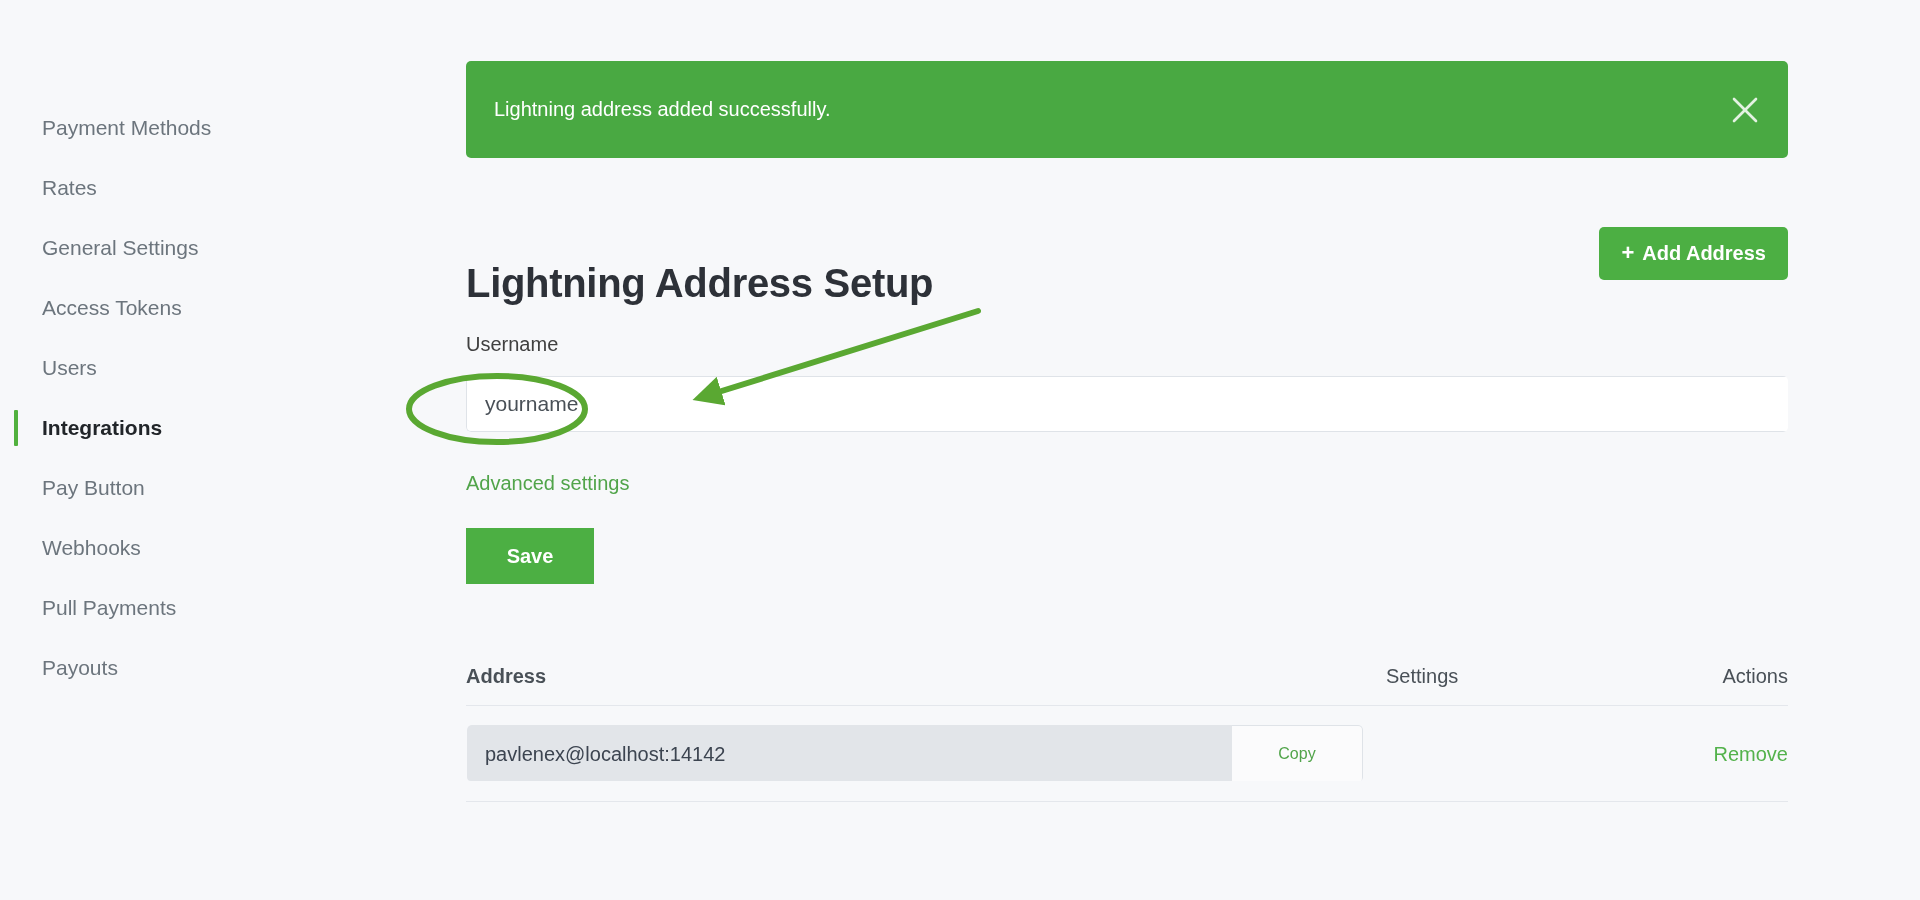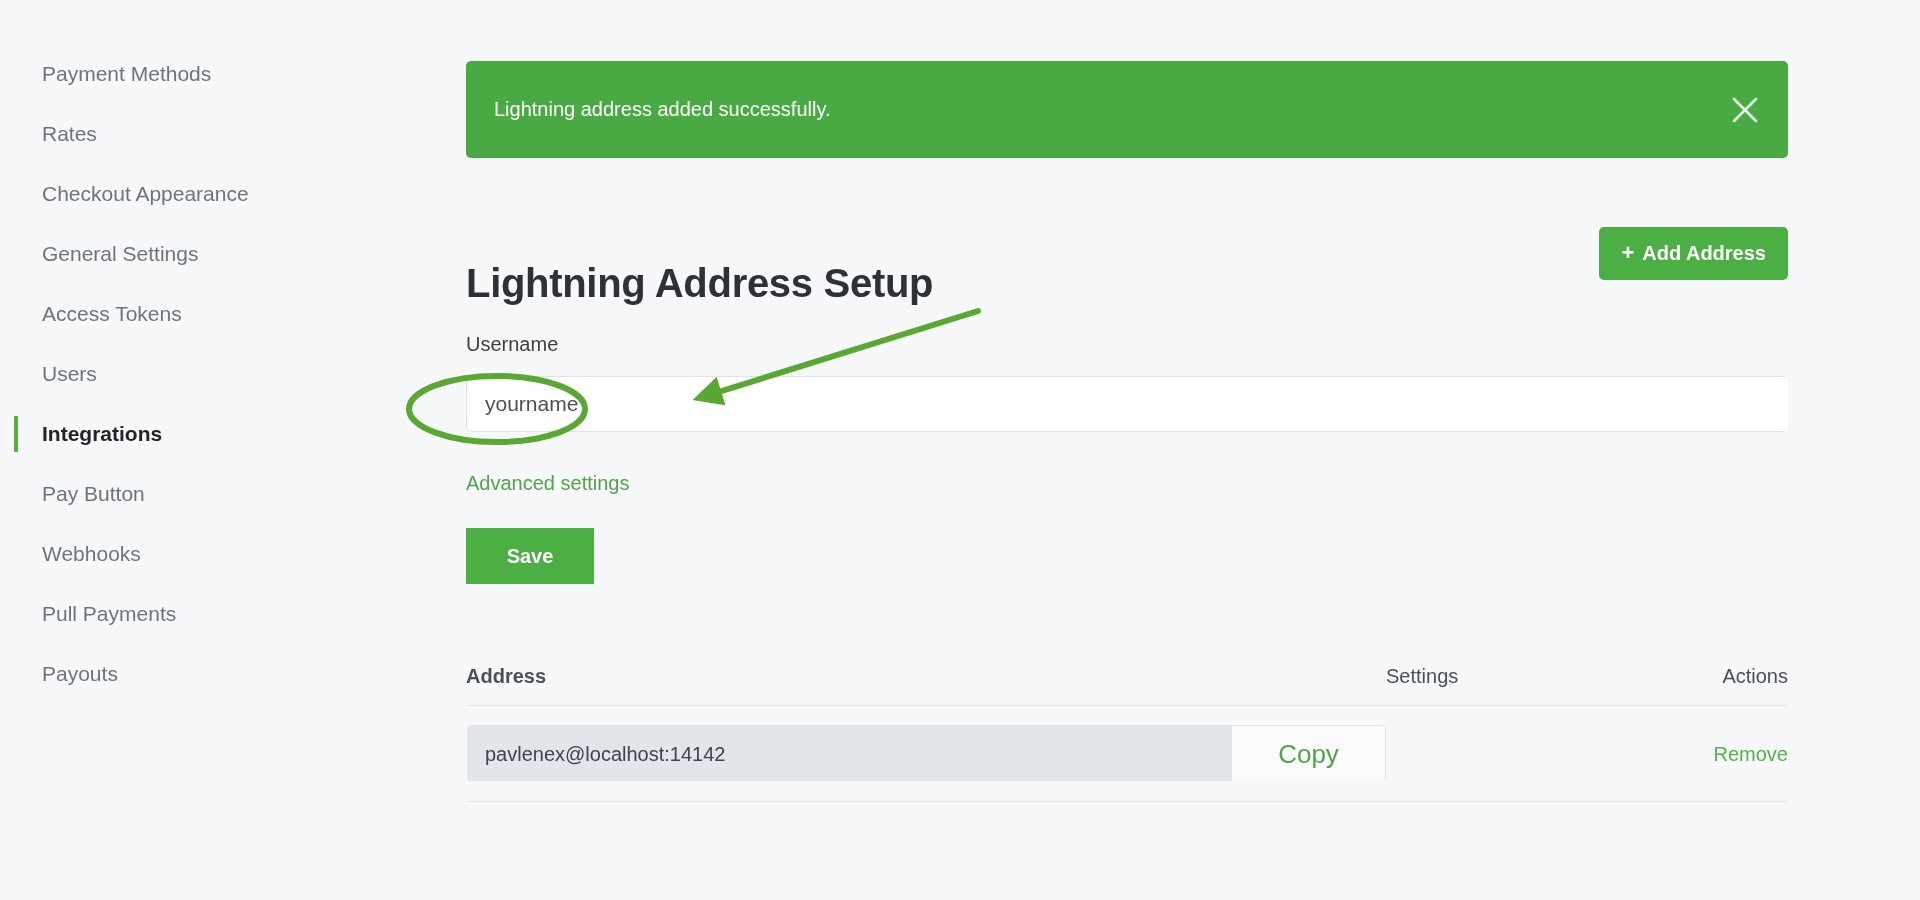--- a/index.html
+++ b/index.html
@@ -23,21 +23,21 @@
     height: 900px;
   }
 
   
   .sidebar {
     position: absolute;
     left: 0;
     top: 0;
     width: 420px;
     height: 900px;
-    padding-top: 44px;
+    padding-top: 98px;
     background: #f7f8fa;
   }
   .nav-item {
     position: relative;
     display: block;
     height: 60px;
     line-height: 60px;
     padding-left: 42px;
     font-size: 21px;
     color: #6c757d;
@@ -258,30 +258,30 @@
     line-height: 58px;
     padding: 0 18px;
     background: #e2e5e9;
     border-radius: 5px 0 0 5px;
     font-size: 20px;
     color: #3c4450;
     white-space: nowrap;
     overflow: hidden;
   }
   .copy-btn {
-    width: 154px;
+    width: 131px;
     height: 58px;
     line-height: 56px;
     text-align: center;
     background: #fbfbfc;
     border: 1px solid #dfe3e8;
     border-left: none;
     border-radius: 0 5px 5px 0;
     color: #51a44a;
-    font-size: 26px;
+    font-size: 16px;
     cursor: pointer;
   }
   .remove-link {
     position: absolute;
     right: 0;
     top: 0;
     height: 96px;
     line-height: 96px;
     font-size: 20px;
     color: #53b24b;
@@ -300,21 +300,20 @@
   }
 </style>
 </head>
 <body>
 
 <div id="root">
 
   <nav class="sidebar" id="sidebar">
       <a class="nav-item"><span>Payment Methods</span></a>
       <a class="nav-item"><span>Rates</span></a>
-      <a class="nav-item"><span>Checkout Appearance</span></a>
       <a class="nav-item"><span>General Settings</span></a>
       <a class="nav-item"><span>Access Tokens</span></a>
       <a class="nav-item"><span>Users</span></a>
       <a class="nav-item active"><span class="active-bar"></span><span>Integrations</span></a>
       <a class="nav-item"><span>Pay Button</span></a>
       <a class="nav-item"><span>Webhooks</span></a>
       <a class="nav-item"><span>Pull Payments</span></a>
       <a class="nav-item"><span>Payouts</span></a>
     </nav>
 

